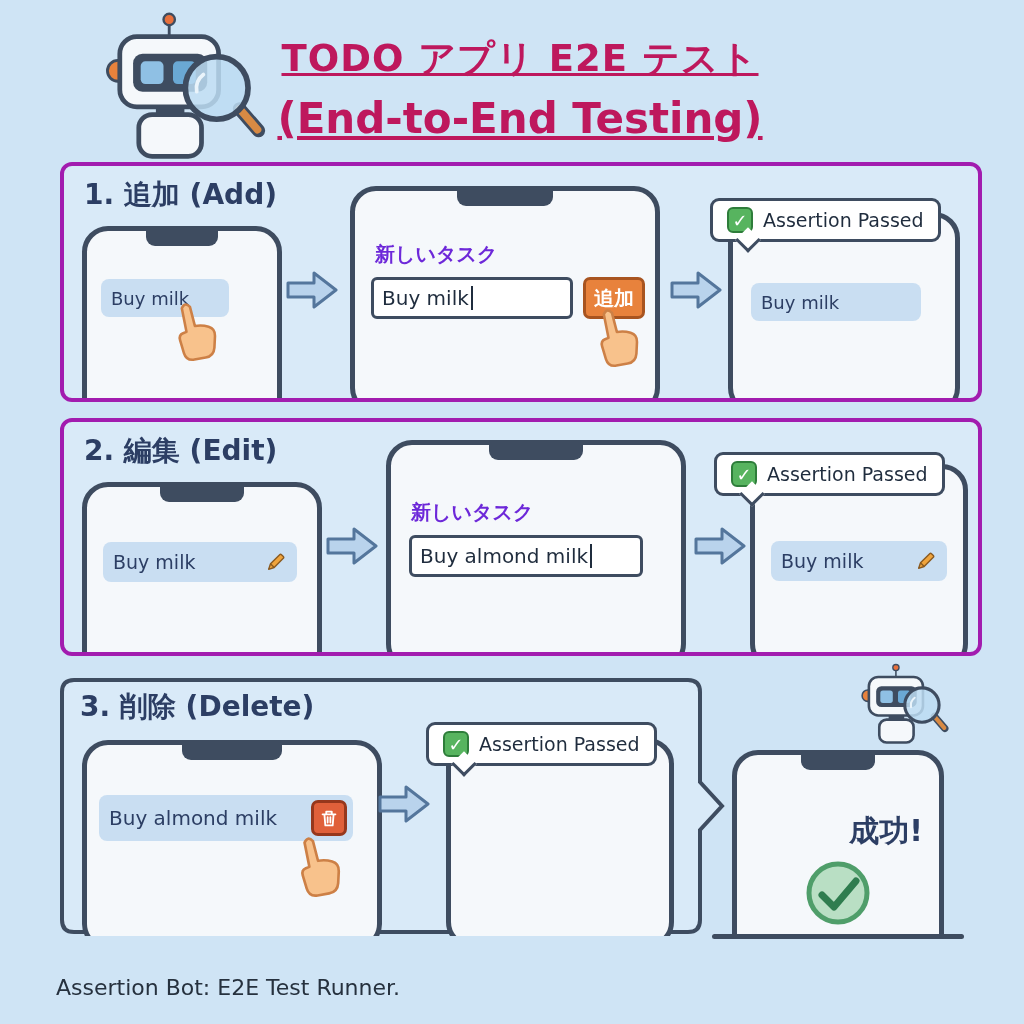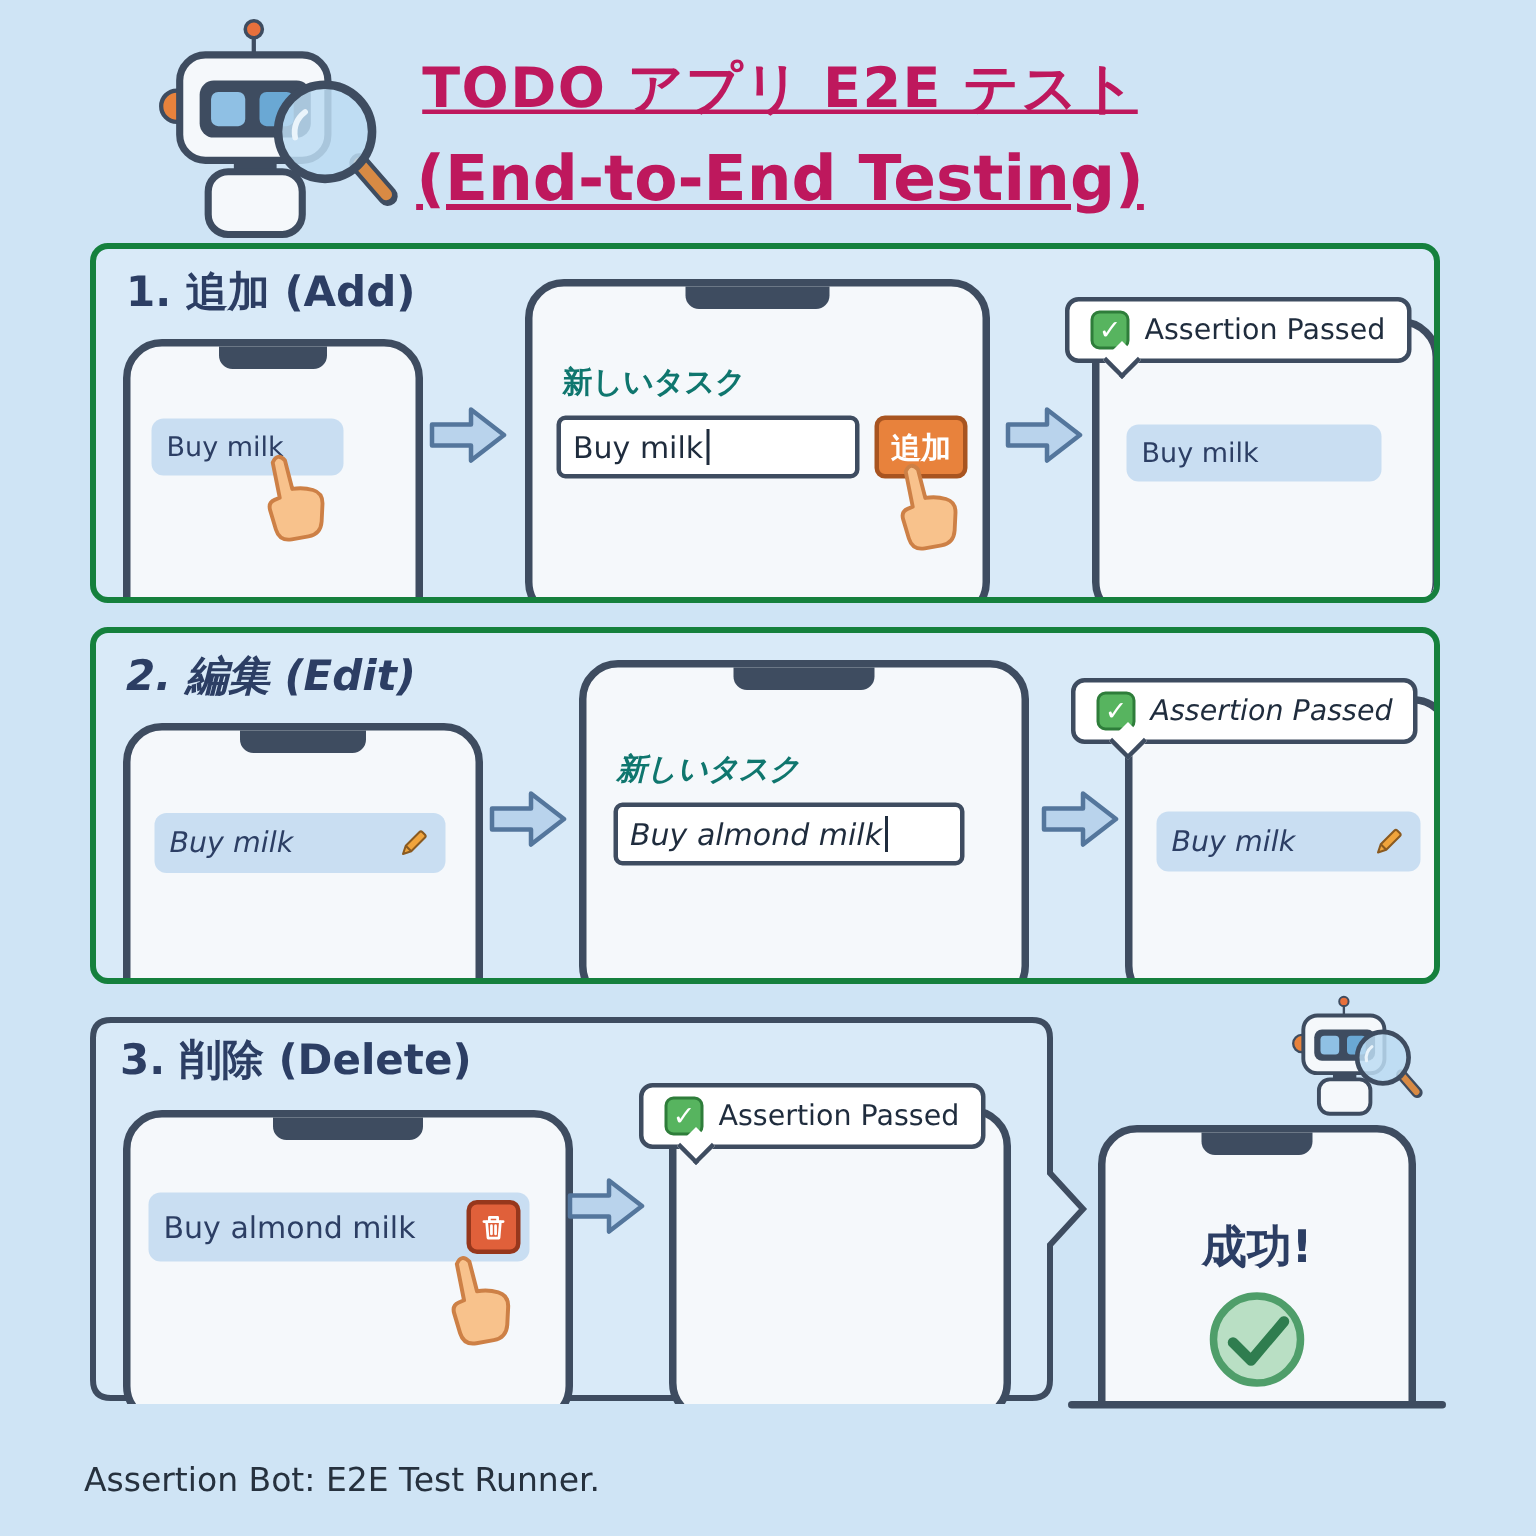--- a/index.html
+++ b/index.html
@@ -6,49 +6,49 @@
   body{font-family:"DejaVu Sans","Liberation Sans",sans-serif;}
   .canvas{position:relative;width:1024px;height:1024px;background:#cfe4f5;overflow:hidden;}
 
   .title{position:absolute;left:250px;top:34px;width:540px;text-align:center;color:#be185d;font-weight:800;text-decoration:underline;}
   .title-line1{font-size:37px;letter-spacing:1px;}
   .title-line2{font-size:42px;margin-top:10px;}
 
   .robot-large{position:absolute;left:78px;top:10px;width:190px;height:152px;}
   .robot-small{position:absolute;left:846px;top:662px;width:104px;height:84px;}
 
-  .panel{position:absolute;background:#d9eaf8;border:4px solid #15803d;border-radius:12px;overflow:hidden;}
+  .panel{position:absolute;background:#d9eaf8;border:4px solid #a21caf;border-radius:12px;overflow:hidden;padding-left:22px;}
   #panel-add{left:60px;top:162px;width:892px;height:232px;}
-  #panel-edit{left:60px;top:418px;width:892px;height:230px;font-style:italic;}
+  #panel-edit{left:60px;top:418px;width:892px;height:230px;}
   .panel-heading{position:absolute;left:20px;top:10px;font-size:28px;font-weight:bold;color:#2c3e64;}
 
   #panel-delete-outline{position:absolute;left:60px;top:678px;width:670px;height:258px;}
   #panel-delete{position:absolute;left:60px;top:678px;width:644px;height:258px;overflow:hidden;background:transparent;padding-left:20px;}
 
   .phone{position:absolute;background:#f5f8fb;border:5px solid #3e4c60;border-radius:26px;}
   .notch{position:absolute;top:0;left:50%;transform:translateX(-50%);height:15px;background:#3e4c60;border-radius:0 0 9px 9px;}
 
   .todo-item{position:absolute;background:#c9def2;border-radius:8px;color:#2c3e64;font-size:18px;display:flex;align-items:center;padding:0 10px;box-sizing:border-box;font-weight:500;}
-  .phone-label{position:absolute;font-size:20px;font-weight:bold;color:#0f766e;}
+  .phone-label{position:absolute;font-size:20px;font-weight:bold;color:#6d28d9;}
   .input-box{position:absolute;background:#ffffff;border:3px solid #3e4c60;border-radius:6px;display:flex;align-items:center;padding:0 8px;box-sizing:border-box;font-size:20px;color:#1f2c3d;}
   .caret{display:inline-block;width:2px;height:24px;background:#1f2c3d;margin-left:2px;}
   .add-btn{position:absolute;background:#e8823c;border:3px solid #a85420;border-radius:7px;color:#fff;font-size:20px;font-weight:bold;display:flex;align-items:center;justify-content:center;box-sizing:border-box;cursor:pointer;}
   .trash-btn{margin-left:auto;margin-right:-4px;width:36px;height:36px;background:#e0603a;border:3px solid #96371c;border-radius:7px;display:flex;align-items:center;justify-content:center;box-sizing:border-box;cursor:pointer;flex:0 0 auto;}
   .pencil{margin-left:auto;flex:0 0 auto;}
 
   .arrow{position:absolute;width:52px;height:40px;}
   .hand{position:absolute;transform:rotate(-10deg);}
 
   .bubble{position:absolute;background:#fff;border:3px solid #3e4c60;border-radius:9px;display:inline-flex;align-items:center;gap:10px;padding:0 14px;height:44px;box-sizing:border-box;font-size:19px;color:#1f2c3d;font-weight:500;white-space:nowrap;}
   .assert-check{display:inline-block;width:26px;height:26px;background:#57b45f;border:2px solid #2e7d3a;border-radius:6px;color:#fff;font-size:18px;font-weight:bold;text-align:center;line-height:24px;box-sizing:border-box;}
   .bubble-tail{position:absolute;bottom:-10px;left:26px;width:15px;height:15px;background:#fff;border-right:3px solid #3e4c60;border-bottom:3px solid #3e4c60;transform:rotate(45deg);}
 
   .final-heading{position:absolute;left:712px;top:688px;font-size:30px;font-weight:bold;color:#2c3e64;}
   .final-phone-wrap{position:absolute;left:728px;top:748px;width:220px;height:188px;overflow:hidden;}
-  .success-text{position:absolute;left:0;top:56px;width:100%;text-align:center;font-size:30px;font-weight:bold;color:#2c3e64;}
+  .success-text{position:absolute;left:0;top:56px;width:100%;text-align:center;font-size:30px;font-weight:bold;color:#2c3e64;padding-left:48px;}
   .success-check{position:absolute;left:50%;transform:translateX(-50%);top:98px;width:80px;height:80px;}
   .ground-line{position:absolute;left:712px;top:934px;width:252px;height:5px;background:#3e4c60;border-radius:3px;}
 
   .footer{position:absolute;left:56px;top:975px;font-size:22px;color:#26313e;}
 </style>
 </head>
 <body>
 
 <div class="canvas">
 

